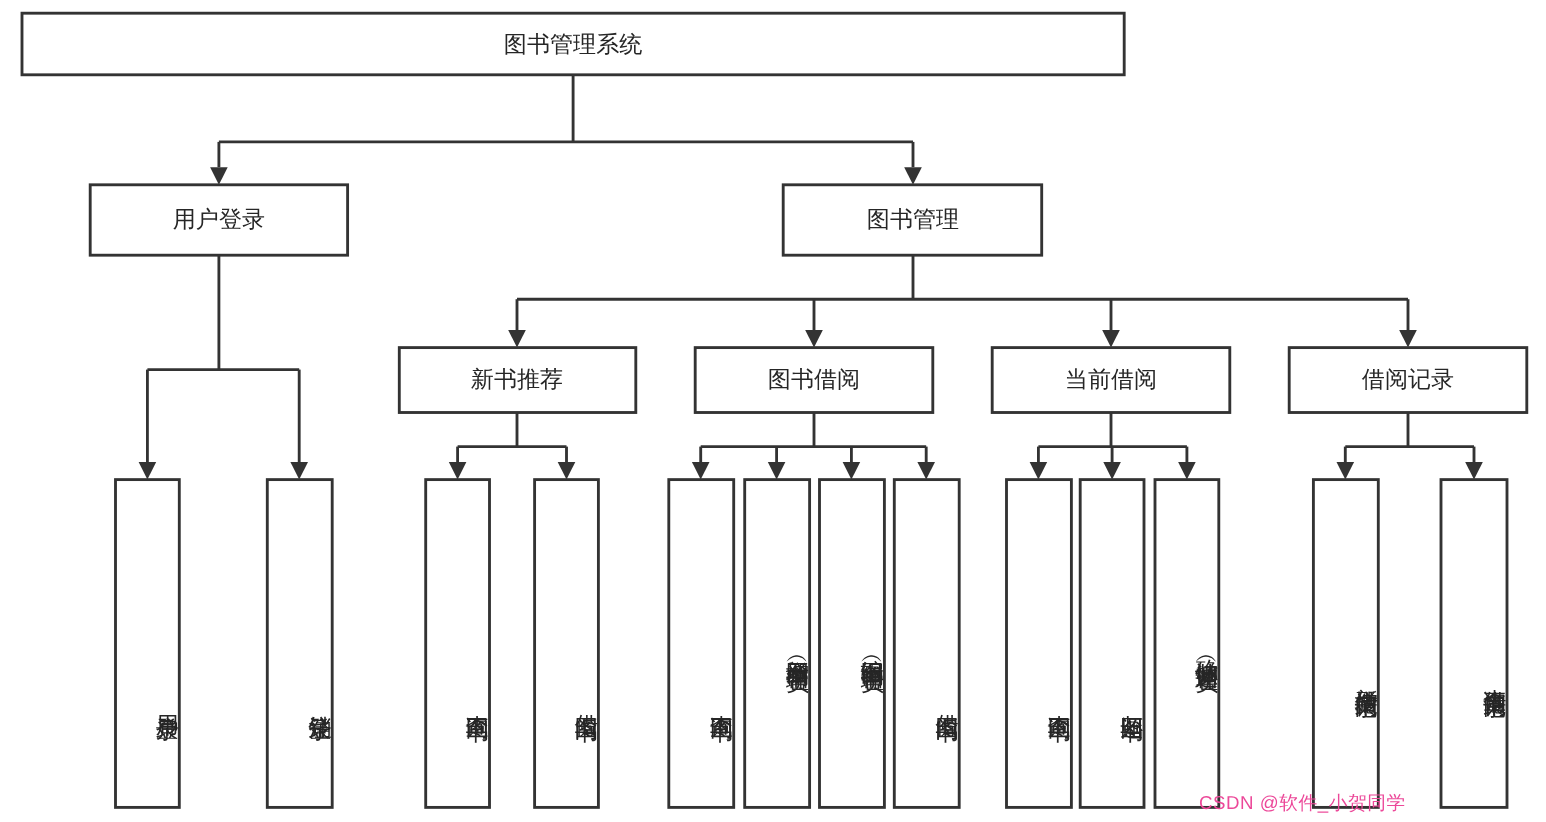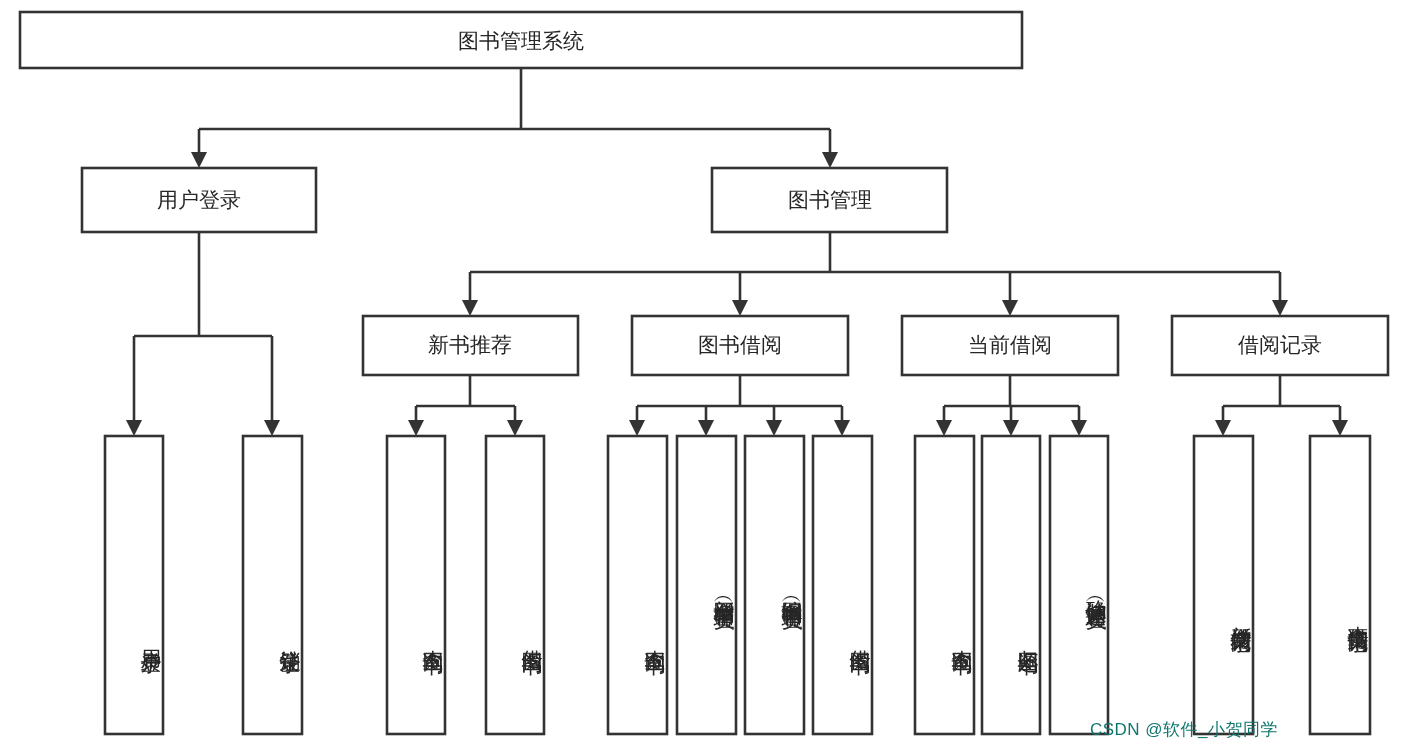--- a/index.html
+++ b/index.html
@@ -64,21 +64,21 @@
     justify-content: center;
     white-space: nowrap;
     pointer-events: none;
   }
   .watermark {
     position: absolute;
     right: 8px;
     bottom: 6px;
     font-family: "Liberation Sans", "DejaVu Sans", sans-serif;
     font-size: 17px;
-    color: #0f766e;
+    color: #ec4899;
     letter-spacing: 0.5px;
     white-space: nowrap;
   }
 </style>
 </head>
 <body>
 
 <div id="diagram-root">
 
   <svg id="diagram-svg" viewBox="0 0 1405 747">

